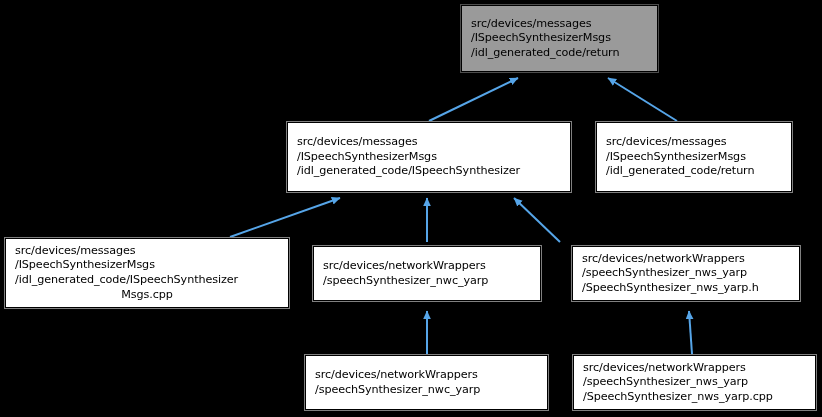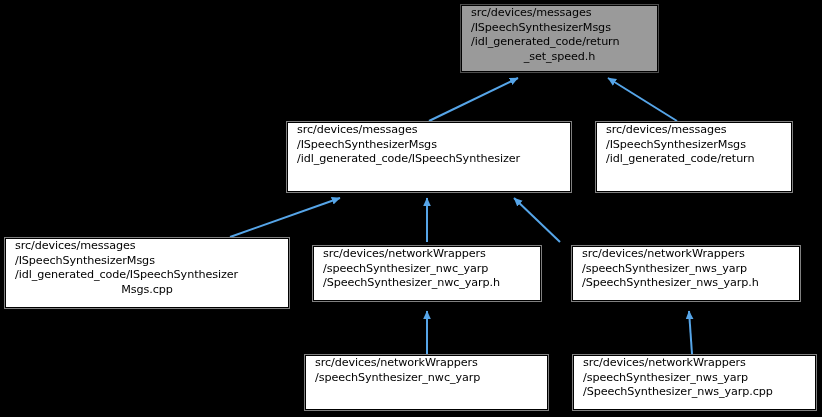--- a/index.html
+++ b/index.html
@@ -27,21 +27,21 @@
     position: absolute;
     box-sizing: border-box;
     border: 1px solid #000000;
     outline: 1px solid #808080;
     background: #ffffff;
     color: #000000;
     font-size: 11.2px;
     line-height: 14.6px;
     text-align: center;
     display: flex;
-    align-items: flex-start;
+    align-items: center;
     justify-content: center;
     white-space: pre;
     letter-spacing: -0.1px;
   }
   .node.root {
     background: #9a9a9a;
     border: 1px solid #000000;
     outline: 1px solid #4d4d4d;
   }
   .node .lbl {
@@ -79,37 +79,37 @@
     <line x1="427" y1="242" x2="427" y2="198" stroke="#56A5E8" stroke-width="2" marker-end="url(#ah)"></line>
 
     <line x1="560" y1="242" x2="514" y2="198" stroke="#56A5E8" stroke-width="2" marker-end="url(#ah)"></line>
 
     <line x1="427" y1="354" x2="427" y2="311" stroke="#56A5E8" stroke-width="2" marker-end="url(#ah)"></line>
 
     <line x1="692" y1="354" x2="689" y2="311" stroke="#56A5E8" stroke-width="2" marker-end="url(#ah)"></line>
   </svg>
 
   <div class="node root" style="left:461px; top:5px; width:197px; height:67px;">
-    <span class="lbl"><span class="ln">src/devices/messages</span><span class="ln">/ISpeechSynthesizerMsgs</span><span class="ln">/idl_generated_code/return</span><span class="ln center">_set_speed.h</span></span>
+    <span class="lbl"><span class="ln">src/devices/messages</span><span class="ln">/ISpeechSynthesizerMsgs</span><span class="ln">/idl_generated_code/return</span></span>
   </div>
 
   <div class="node" style="left:287px; top:122px; width:284px; height:70px;">
     <span class="lbl"><span class="ln">src/devices/messages</span><span class="ln">/ISpeechSynthesizerMsgs</span><span class="ln">/idl_generated_code/ISpeechSynthesizer</span></span>
   </div>
 
   <div class="node" style="left:596px; top:122px; width:196px; height:70px;">
     <span class="lbl"><span class="ln">src/devices/messages</span><span class="ln">/ISpeechSynthesizerMsgs</span><span class="ln">/idl_generated_code/return</span></span>
   </div>
 
   <div class="node" style="left:5px; top:238px; width:284px; height:70px;">
     <span class="lbl"><span class="ln">src/devices/messages</span><span class="ln">/ISpeechSynthesizerMsgs</span><span class="ln">/idl_generated_code/ISpeechSynthesizer</span><span class="ln center">Msgs.cpp</span></span>
   </div>
 
   <div class="node" style="left:313px; top:246px; width:228px; height:55px;">
-    <span class="lbl"><span class="ln">src/devices/networkWrappers</span><span class="ln">/speechSynthesizer_nwc_yarp</span><span class="ln">/SpeechSynthesizer_nwc_yarp.h</span></span>
+    <span class="lbl"><span class="ln">src/devices/networkWrappers</span><span class="ln">/speechSynthesizer_nwc_yarp</span></span>
   </div>
 
   <div class="node" style="left:572px; top:246px; width:228px; height:55px;">
     <span class="lbl"><span class="ln">src/devices/networkWrappers</span><span class="ln">/speechSynthesizer_nws_yarp</span><span class="ln">/SpeechSynthesizer_nws_yarp.h</span></span>
   </div>
 
   <div class="node" style="left:305px; top:355px; width:243px; height:55px;">
     <span class="lbl"><span class="ln">src/devices/networkWrappers</span><span class="ln">/speechSynthesizer_nwc_yarp</span></span>
   </div>
 

